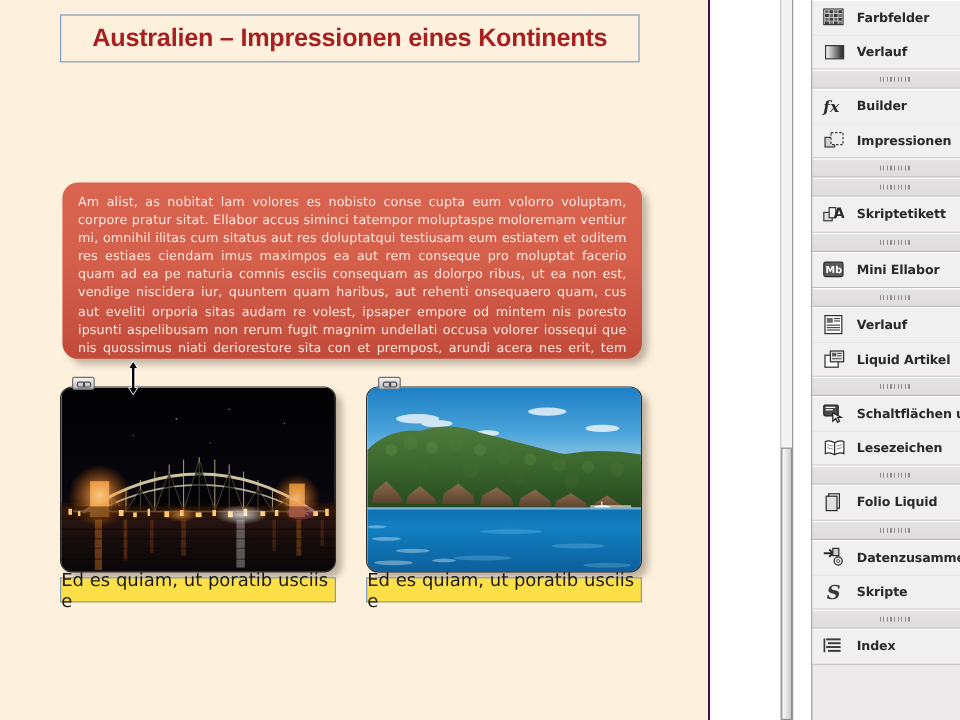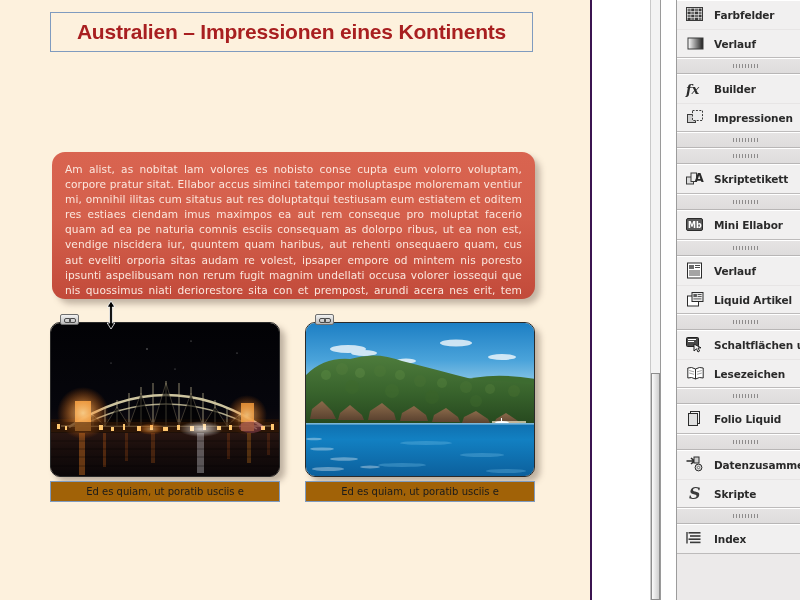--- a/index.html
+++ b/index.html
@@ -143,27 +143,27 @@
     width: 5px; height: 3px;
     border: 1px solid #4a4a4a;
     border-radius: 2px;
   }
 
   
   .caption {
     position: absolute;
     height: 21px;
     border: 1px solid #7f9bbf;
-    background: #a16207;
+    background: #fde047;
     box-sizing: border-box;
     display: flex;
     align-items: center;
     justify-content: center;
     font-family: "DejaVu Sans", sans-serif;
-    font-size: 10px;
+    font-size: 15px;
     color: #1b1b1b;
   }
 
   
   .scroll-track {
     position: absolute;
     left: 650px; top: 0;
     width: 11px; height: 600px;
     background: #f3f3f3;
     border-left: 1px solid #c9c9c9;

